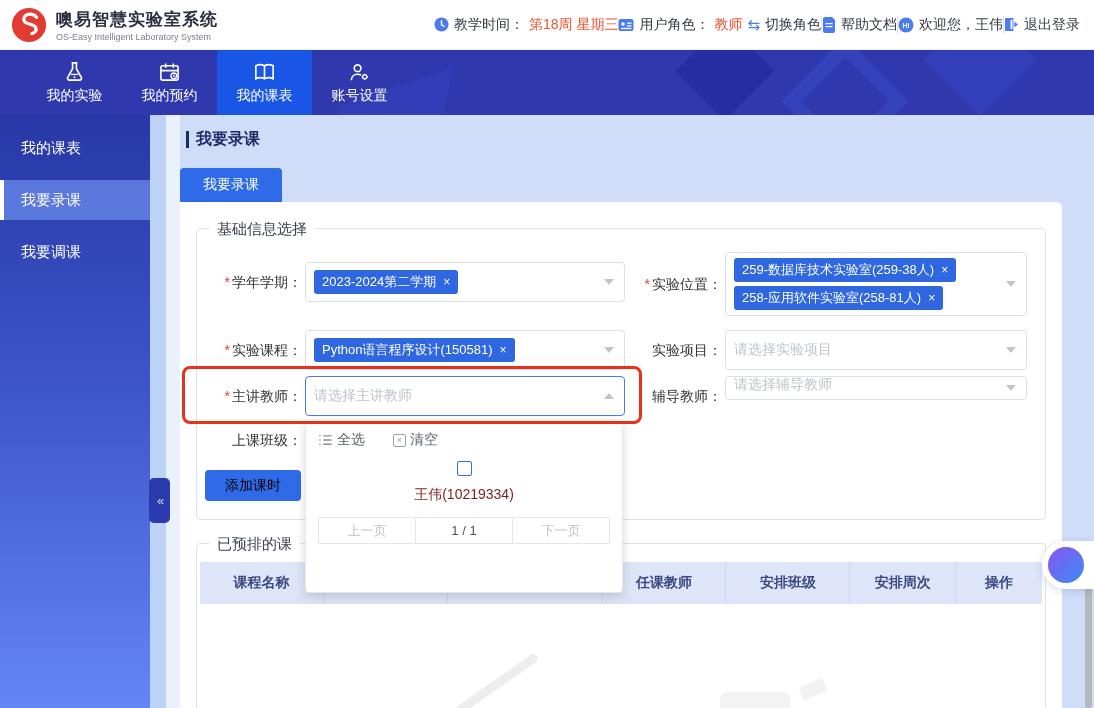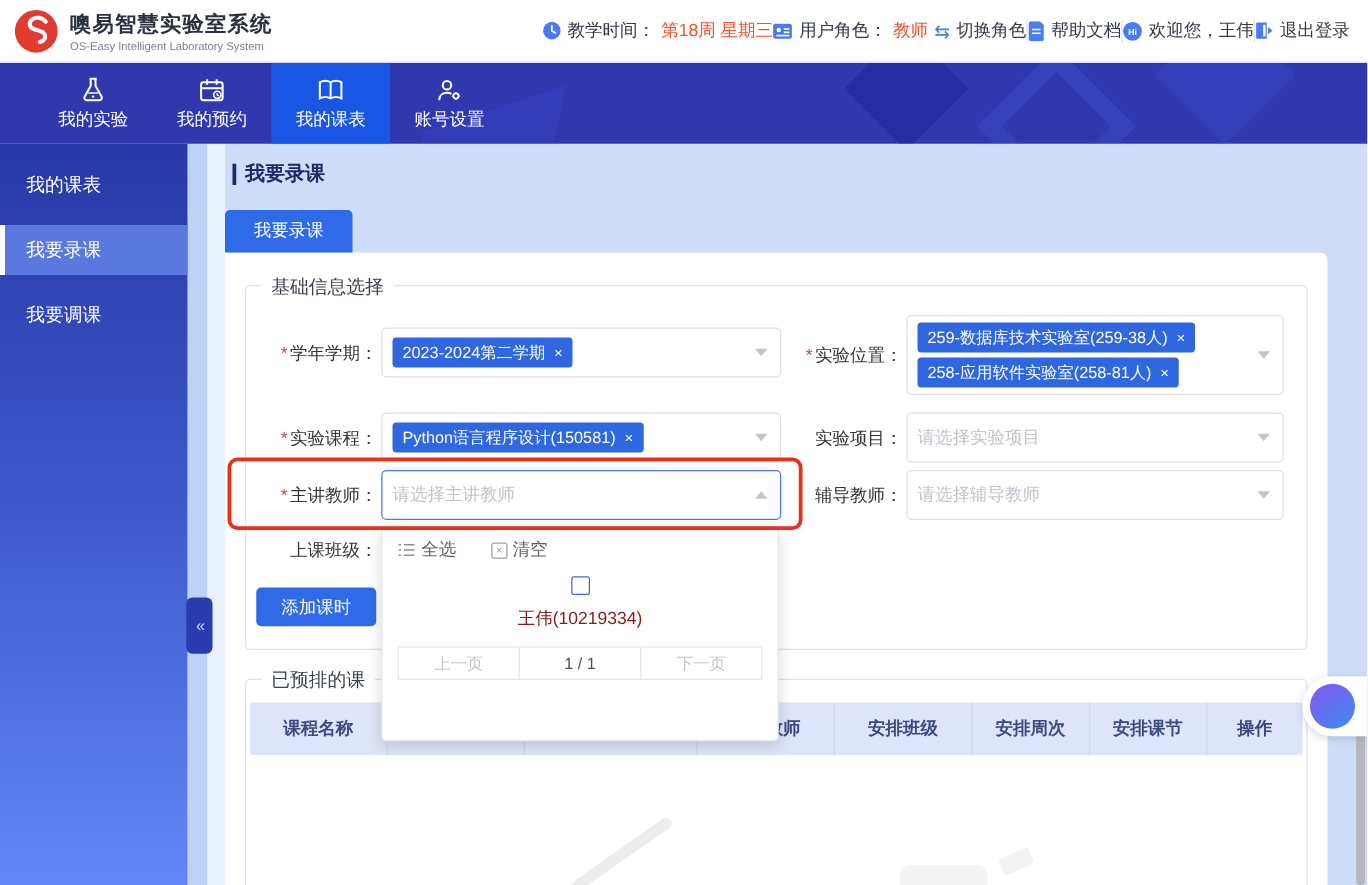--- a/index.html
+++ b/index.html
@@ -73,24 +73,24 @@
   .tag { display:inline-flex; align-items:center; gap:7px; background:#2f67e0; color:#fff; font-size:13px;
     border-radius:3px; padding:3px 8px; white-space:nowrap; }
   .tag .tx { cursor:pointer; font-size:12px; }
   .sel-zjjs { border-color:#477af0; }
 
   .f-xnxq-l { left:0; top:72px; } .f-xnxq-s { left:125px; top:60px; width:320px; height:40px; }
   .f-sywz-l { top:74px; }        .f-sywz-s { left:545px; top:50px; width:302px; height:64px; }
   .f-sykc-l { left:0; top:140px; } .f-sykc-s { left:125px; top:128px; width:320px; height:40px; }
   .f-syxm-l { top:140px; }       .f-syxm-s { left:545px; top:128px; width:302px; height:40px; }
   .f-zjjs-l { left:0; top:186px; } .f-zjjs-s { left:125px; top:174px; width:320px; height:40px; }
-  .f-fdjs-l { top:186px; }       .f-fdjs-s { left:545px; top:174px; width:302px; height:40px; }
+  .f-fdjs-l { top:186px; }       .f-fdjs-s { left:545px; top:174px; width:302px; height:24px;justify-content:flex-end; }
   .f-skbj-l { left:0; top:230px; }
 
-  .add-btn { position:absolute; left:25px; top:268px; width:96px; height:31px; background:#2f6be8; color:#ffffff;
+  .add-btn { position:absolute; left:25px; top:268px; width:96px; height:31px; background:#2f6be8; color:#000000;
     font-size:14px; border:none; border-radius:4px; display:flex; align-items:center; justify-content:center; cursor:pointer; }
 
   .redbox { position:absolute; left:2px; top:164px; width:460px; height:58px; border:3px solid #e8301a;
     border-radius:8px; z-index:45; pointer-events:none; }
 
   
   .dd { position:absolute; left:125px; top:219px; width:318px; height:172px; background:#fff;
     border:1px solid #e4e7ed; border-radius:4px; box-shadow:0 4px 12px rgba(0,0,0,.15); z-index:20; padding:9px 12px 10px; }
   .dd-actions { display:flex; gap:28px; font-size:14px; color:#5d636e; }
   .dd-act { display:flex; align-items:center; gap:4px; cursor:pointer; }
@@ -325,21 +325,20 @@
         <span class="legend">已预排的课</span>
       </div>
       <div class="tbl">
         <div class="tbl-head">
           <div class="th" style="flex:100">课程名称</div>
           <div class="th" style="flex:100">项目名称</div>
           <div class="th" style="flex:125">实验室名称</div>
           <div class="th" style="flex:100">任课教师</div>
           <div class="th" style="flex:100">安排班级</div>
           <div class="th" style="flex:85">安排周次</div>
-          <div class="th" style="flex:85">安排课节</div>
           <div class="th" style="flex:70">操作</div>
         </div>
         <div class="tbl-body">
           <div class="ghost1"></div>
           <div class="ghost2"></div>
           <div class="ghost3"></div>
         </div>
       </div>
 
       <div class="dd">

